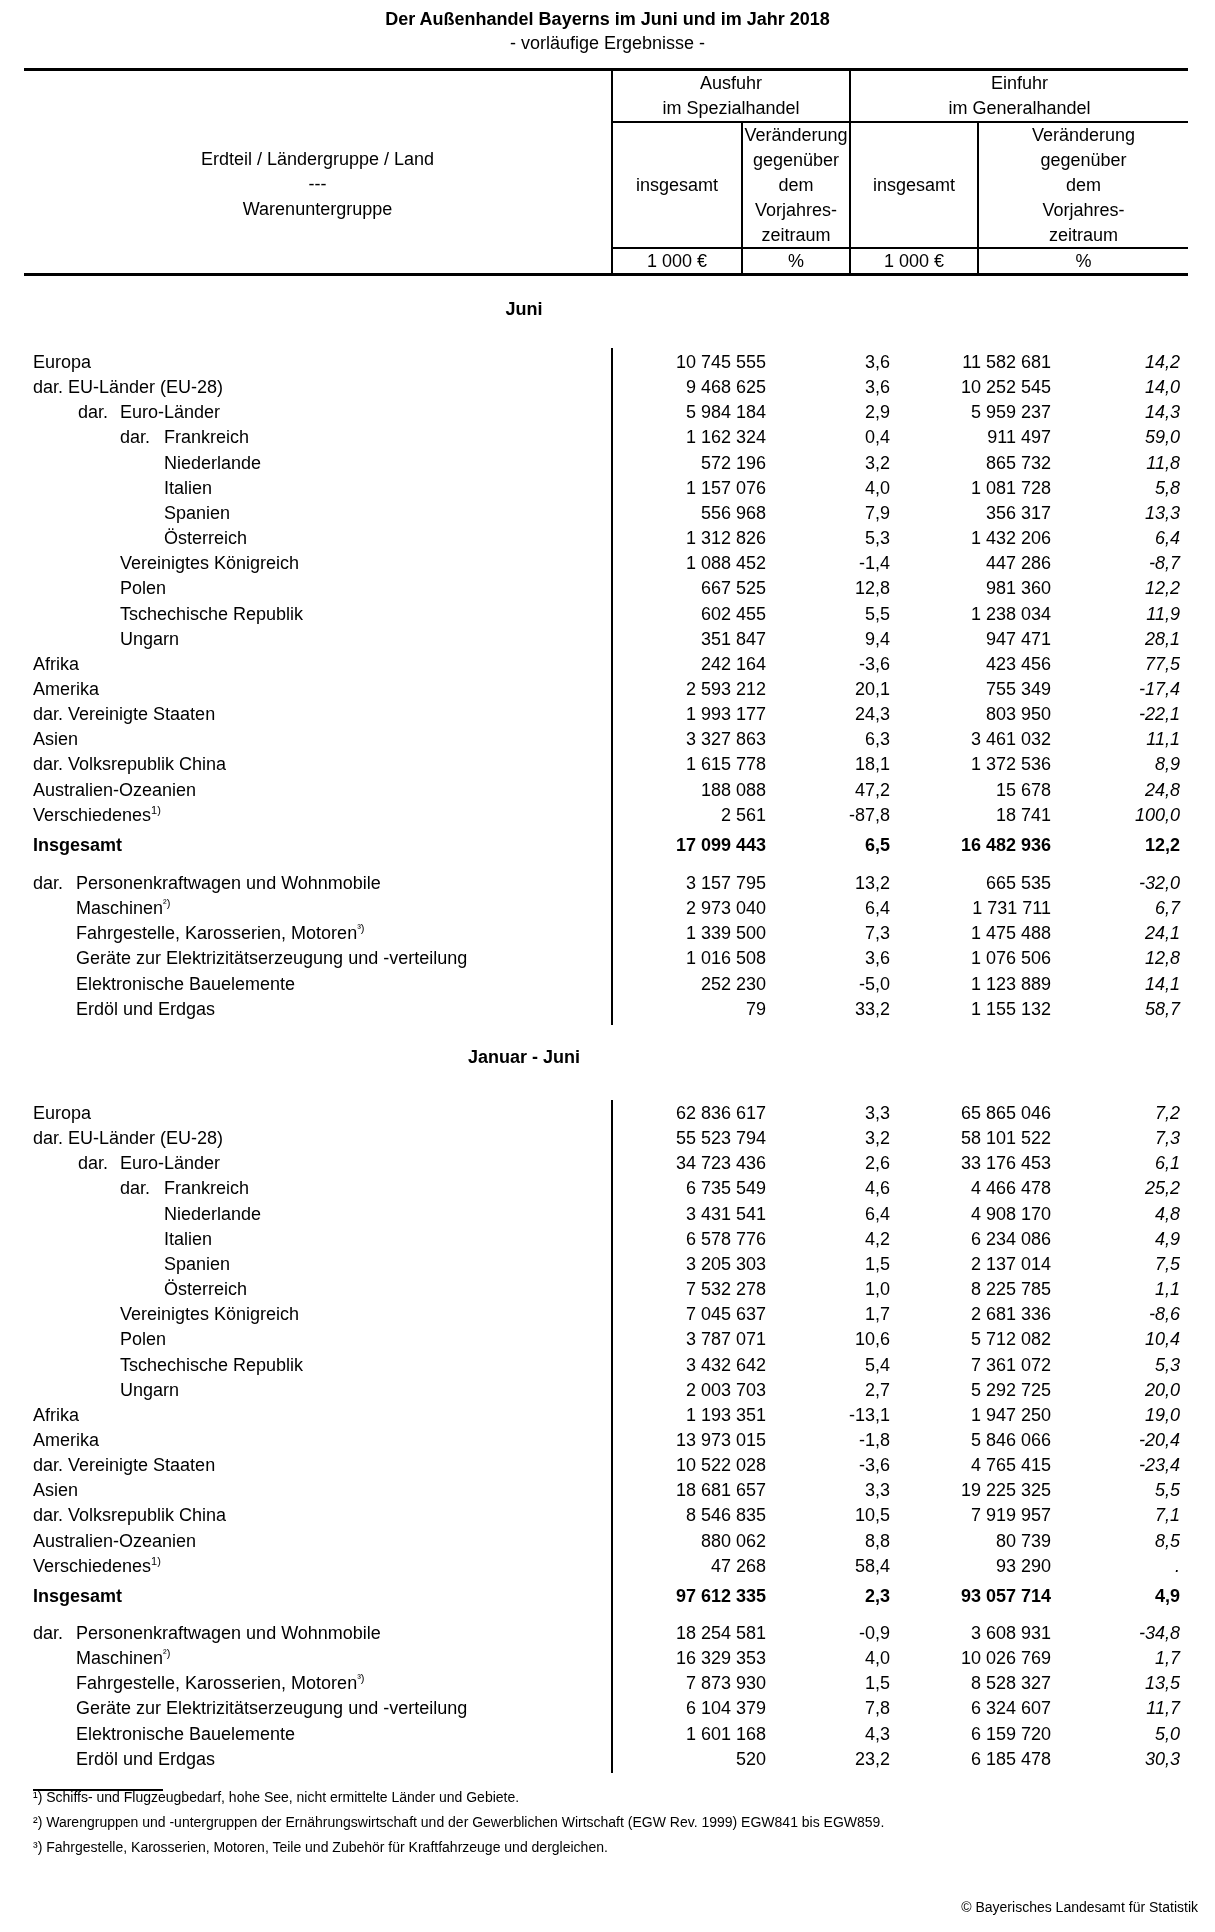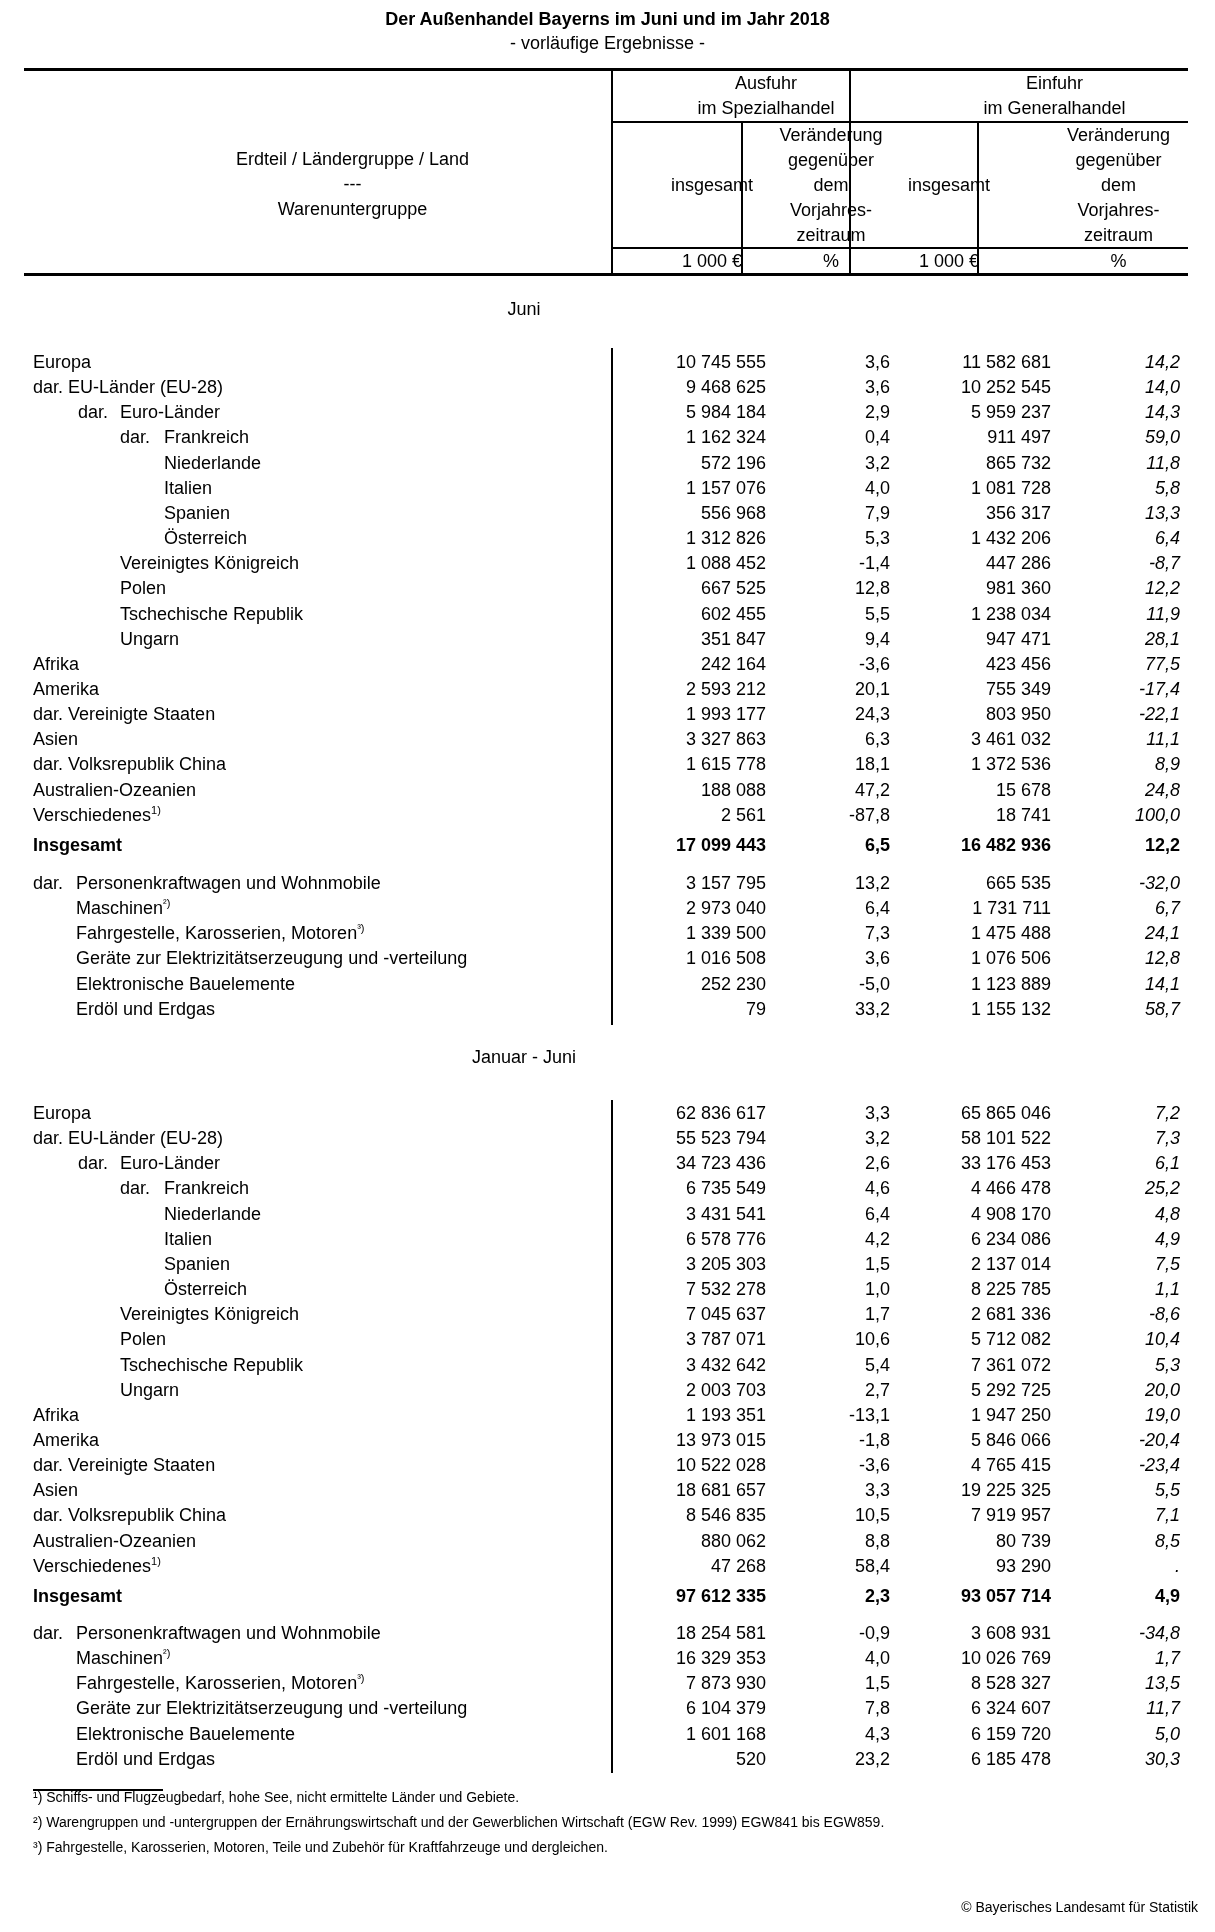--- a/index.html
+++ b/index.html
@@ -4,22 +4,22 @@
 <style>
   html, body { margin: 0; padding: 0; background: #ffffff; }
   body { width: 1215px; height: 1932px; position: relative; overflow: hidden;
          font-family: "Liberation Sans", sans-serif; color: #000; font-size: 18px; }
   .abs { position: absolute; }
   .title { left: 0; width: 1215px; text-align: center; font-weight: bold; font-size: 18px; top: 9px; }
   .subtitle { left: 0; width: 1215px; text-align: center; font-size: 18px; top: 33px; }
   .hline { position: absolute; background: #000; }
   .vline { position: absolute; background: #000; }
   .hcell { position: absolute; text-align: center; font-size: 18px; line-height: 25px; display: flex;
-           align-items: center; justify-content: center; flex-direction: column; padding-left: 35px; }
-  .section-label { position: absolute; left: 0; width: 1048px; text-align: center; font-weight: normal; font-size: 18px; }
+           align-items: center; justify-content: center; flex-direction: column; }
+  .section-label { position: absolute; left: 0; width: 1048px; text-align: center; font-weight: bold; font-size: 18px; }
   .row { position: absolute; left: 0; width: 1215px; height: 25px; font-size: 18px; line-height: 25px; }
   .row .lbl { position: absolute; white-space: nowrap; }
   .row .dar { position: absolute; white-space: nowrap; }
   .row .num { position: absolute; text-align: right; white-space: nowrap; }
   .row .c1 { right: calc(1215px - 766px); }
   .row .c2 { right: calc(1215px - 890px); }
   .row .c3 { right: calc(1215px - 1051px); }
   .row .c4 { right: calc(1215px - 1180px); font-style: italic; }
   .row.bold { font-weight: bold; }
   .row.bold .c2, .row.bold .c4 { font-style: normal; }

